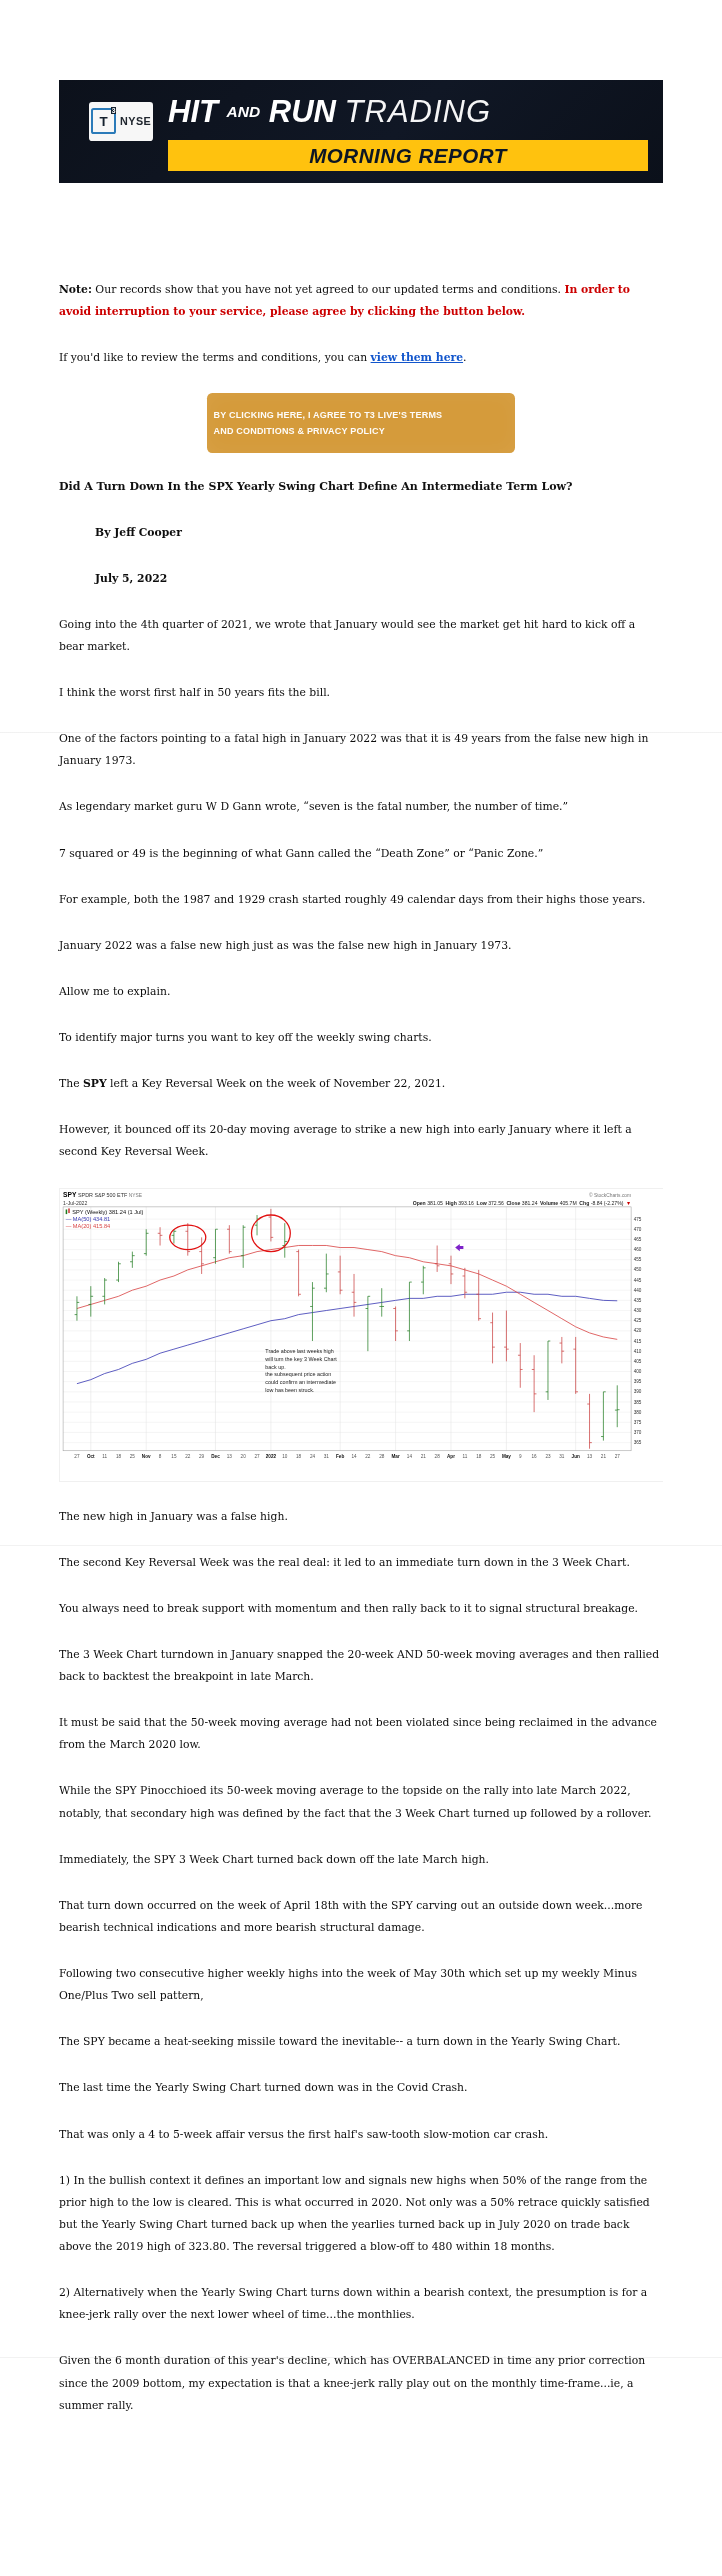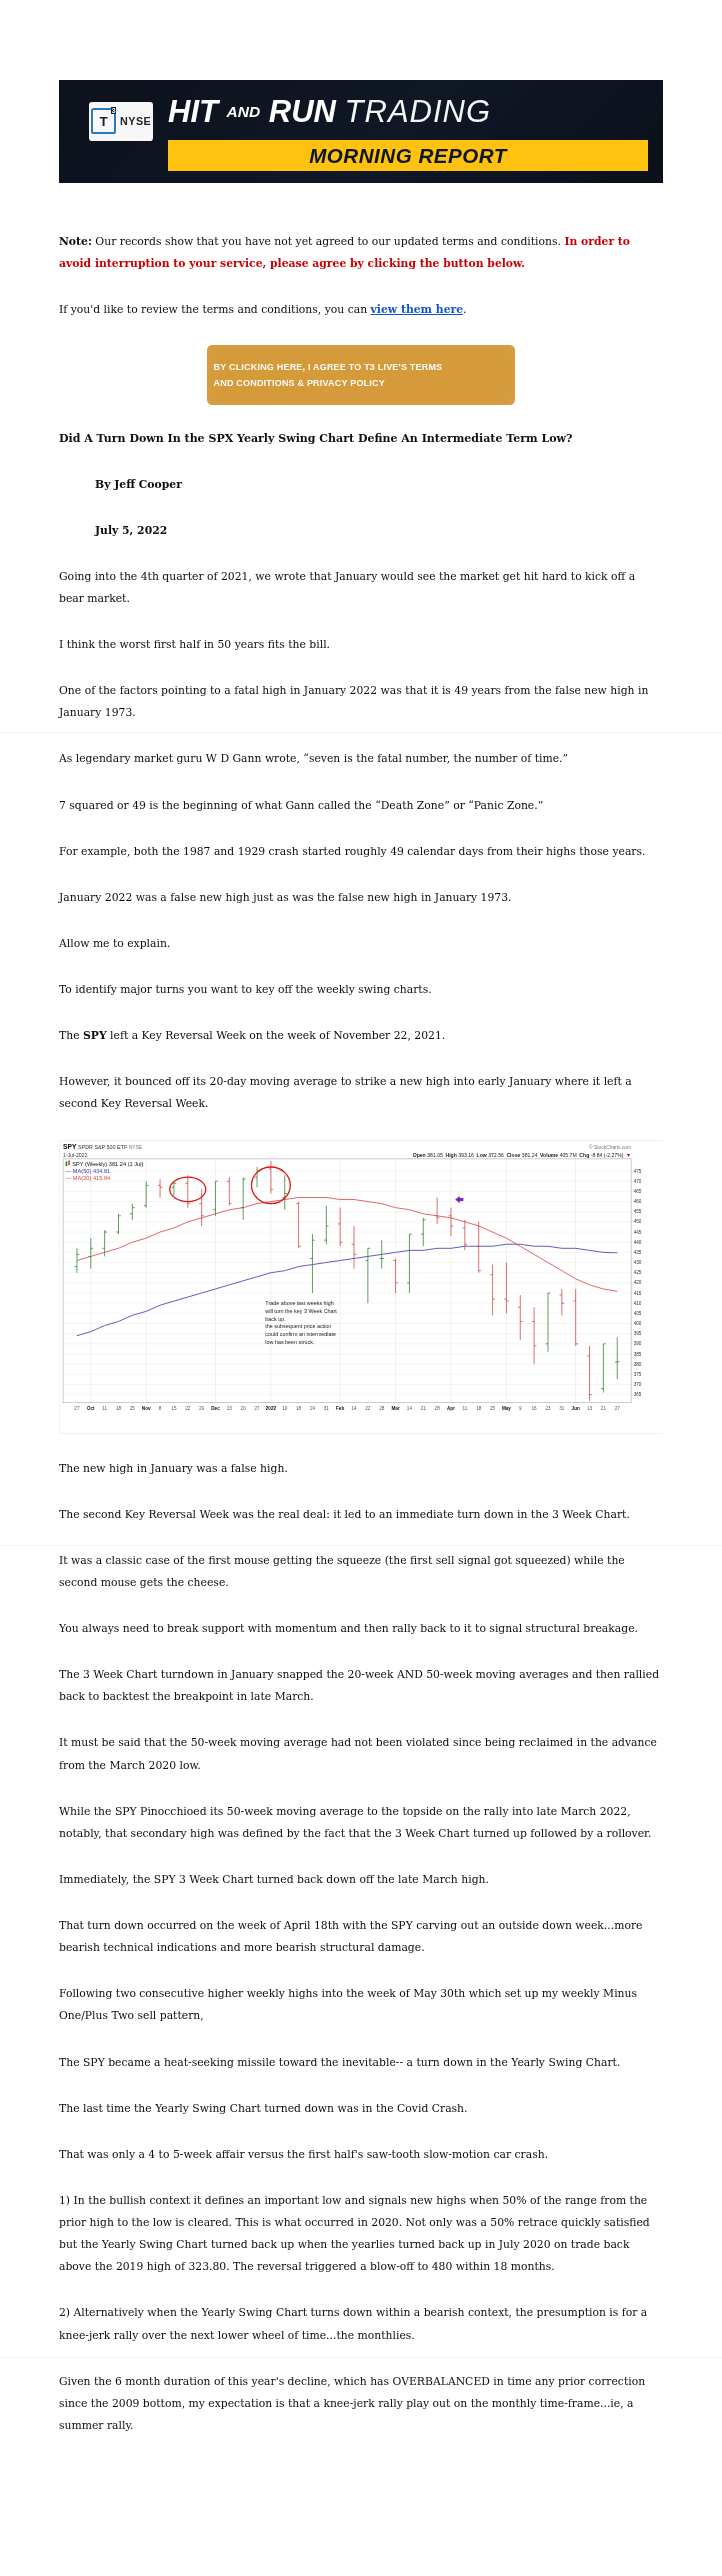--- a/index.html
+++ b/index.html
@@ -26,21 +26,21 @@
                    font-size:20.6px;color:#0d1624;letter-spacing:0.5px;}
 
   
   .content{width:604px;margin:0 auto;}
   .para, #paras-top p, #paras-mid p, #paras-bottom p{
       font-size:10.8px;line-height:2.05;margin:24px 0;color:#0d0d0d;}
   .bold{font-weight:bold;margin-left:36px;}
   .red{color:#cc0000;font-weight:bold;}
   .link{color:#1155cc;font-weight:bold;text-decoration:underline;cursor:pointer;}
   h1{font-size:11px;font-weight:bold;line-height:2;margin:23px 0 13.4px;max-width:567px;}
-  .first-block{margin-top:48px;}
+  .first-block{margin-top:96px;}
 
   .agree-button{width:295px;margin:21.6px auto;background:#d59b3b;border-radius:5.2px;
       padding:13.4px 6.2px;text-align:left;font-family:"Liberation Sans",sans-serif;
       font-weight:bold;font-size:9px;line-height:1.8;color:rgba(255,255,255,.97);
       letter-spacing:0.2px;cursor:pointer;box-shadow:inset 0 0 20.6px rgba(255,255,255,.06);}
 
   .chart-wrap{margin:15.5px 0;border:0.5px solid #f0f0f0;}
   .chart-wrap svg{display:block;width:603px;height:292px;background:#fff;
       font-family:"Liberation Sans",sans-serif;}
 
@@ -336,21 +336,20 @@
           <rect x="16" y="37" width="3" height="9" fill="#C93A3A"></rect>
           <text font-size="11" fill="#111" x="24" y="48">SPY (Weekly) 381.24 (1 Jul)</text>
           <text font-size="11" fill="#3A3AB4" x="11" y="62">— MA(50) 434.81</text>
           <text font-size="11" fill="#D94545" x="11" y="76">— MA(20) 415.84</text>
         </svg>
     </div>
 
     <div id="paras-mid">
         <p><span>The new high in January was a false high.</span></p>
         <p><span>The second Key Reversal Week was the real deal: it led to an immediate turn down in the 3 Week Chart.</span></p>
-        <p><span>It was a classic case of the first mouse getting the squeeze (the first sell signal got squeezed) while the second mouse gets the cheese.</span></p>
         <p><span>You always need to break support with momentum and then rally back to it to signal structural breakage.</span></p>
         <p><span>The 3 Week Chart turndown in January snapped the 20-week AND 50-week moving averages and then rallied back to backtest the breakpoint in late March.</span></p>
         <p><span>It must be said that the 50-week moving average had not been violated since being reclaimed in the advance from the March 2020 low.</span></p>
         <p><span>While the SPY Pinocchioed its 50-week moving average to the topside on the rally into late March 2022, notably, that secondary high was defined by the fact that the 3 Week Chart turned up followed by a rollover.</span></p>
         <p><span>Immediately, the SPY 3 Week Chart turned back down off the late March high.</span></p>
         <p><span>That turn down occurred on the week of April 18th with the SPY carving out an outside down week...more bearish technical indications and more bearish structural damage.</span></p>
         <p><span>Following two consecutive higher weekly highs into the week of May 30th which set up my weekly Minus One/Plus Two sell pattern,</span></p>
         <p><span>The SPY became a heat-seeking missile toward the inevitable-- a turn down in the Yearly Swing Chart.</span></p>
         <p><span>The last time the Yearly Swing Chart turned down was in the Covid Crash.</span></p>
         <p><span>That was only a 4 to 5-week affair versus the first half's saw-tooth slow-motion car crash.</span></p>

